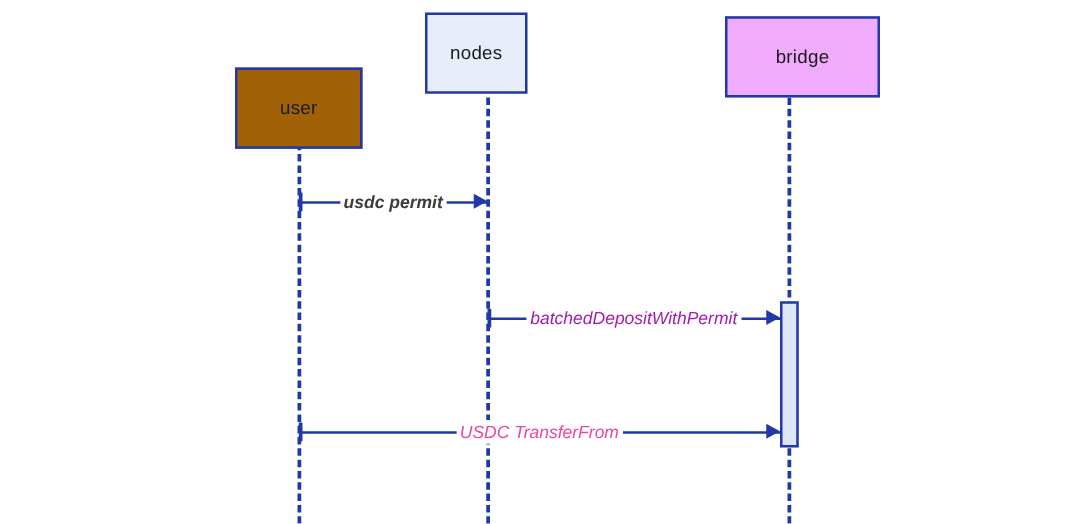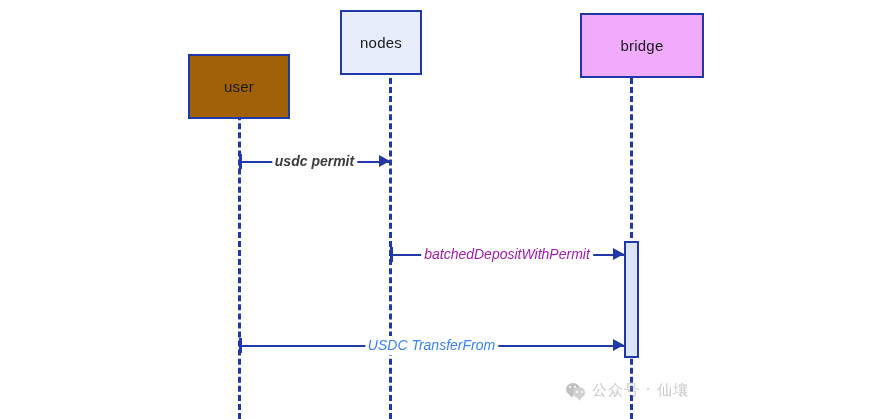--- a/index.html
+++ b/index.html
@@ -198,28 +198,17 @@
     <div class="message-tail" style="border-left-color: rgb(33, 56, 168);"></div>
     <div class="message-line" style="width: 234px; border-top-color: rgb(33, 56, 168);"></div>
     <div class="message-arrowhead" style="left: 223px; border-left-color: rgb(33, 56, 168);"></div>
     <span class="message-label" style="left: 117px; color: #a21caf;">batchedDepositWithPermit</span>
   </div>
 
   <div class="message" id="message-2" style="left: 239px; top: 336px; width: 385px;">
     <div class="message-tail" style="border-left-color: rgb(33, 56, 168);"></div>
     <div class="message-line" style="width: 385px; border-top-color: rgb(33, 56, 168);"></div>
     <div class="message-arrowhead" style="left: 374px; border-left-color: rgb(33, 56, 168);"></div>
-    <span class="message-label" style="left: 192.5px; color: #3b82f6;">USDC TransferFrom</span>
-  </div>
-
-  <div class="watermark" id="watermark" style="left: 566px; top: 381px;">
-    <span class="watermark-icon">
-      <span class="wm-bubble-back"></span>
-      <span class="wm-bubble-front"></span>
-      <span class="wm-dot" style="left:3px; top:4px;"></span>
-      <span class="wm-dot" style="left:8px; top:4px;"></span>
-      <span class="wm-dot" style="left:10px; top:9px;"></span>
-      <span class="wm-dot" style="left:15px; top:9px;"></span>
-    </span>
-    <span class="watermark-text">公众号 · 仙壤</span>
-  </div>
+    <span class="message-label" style="left: 192.5px; color: #ec4899;">USDC TransferFrom</span>
+  </div>
+
 
 </div>
 
 </body></html>

